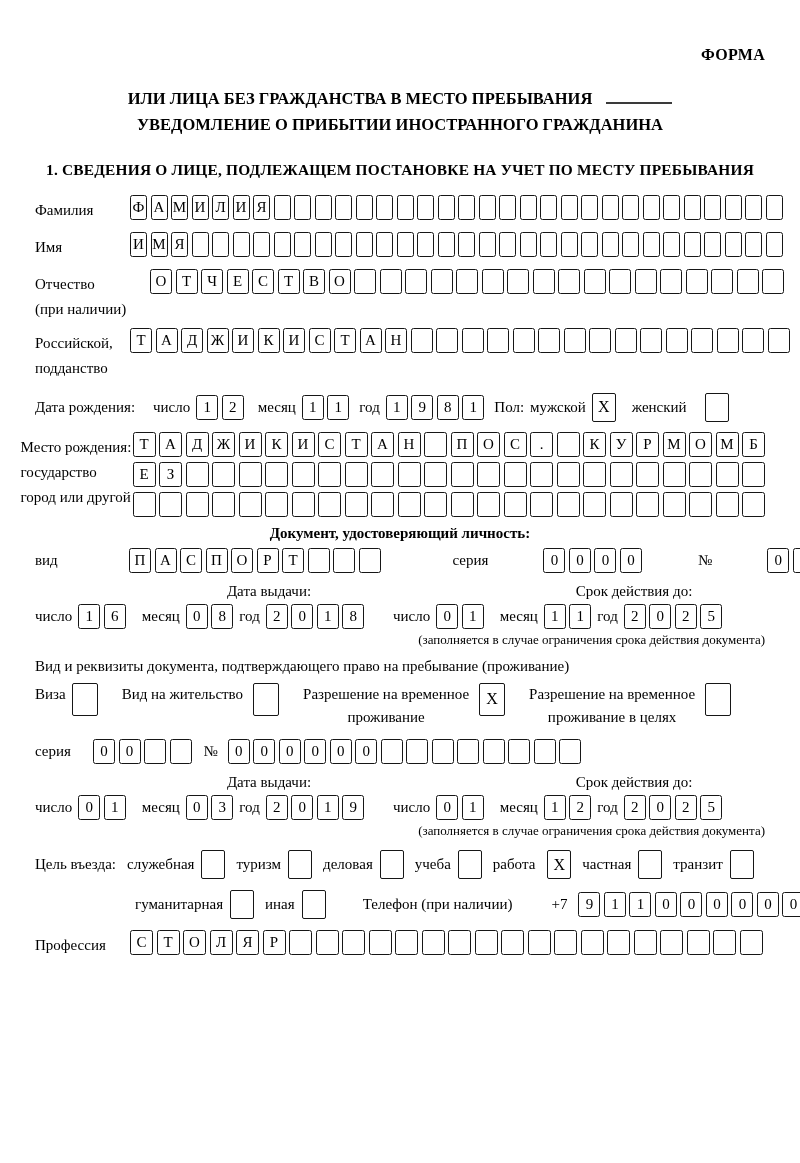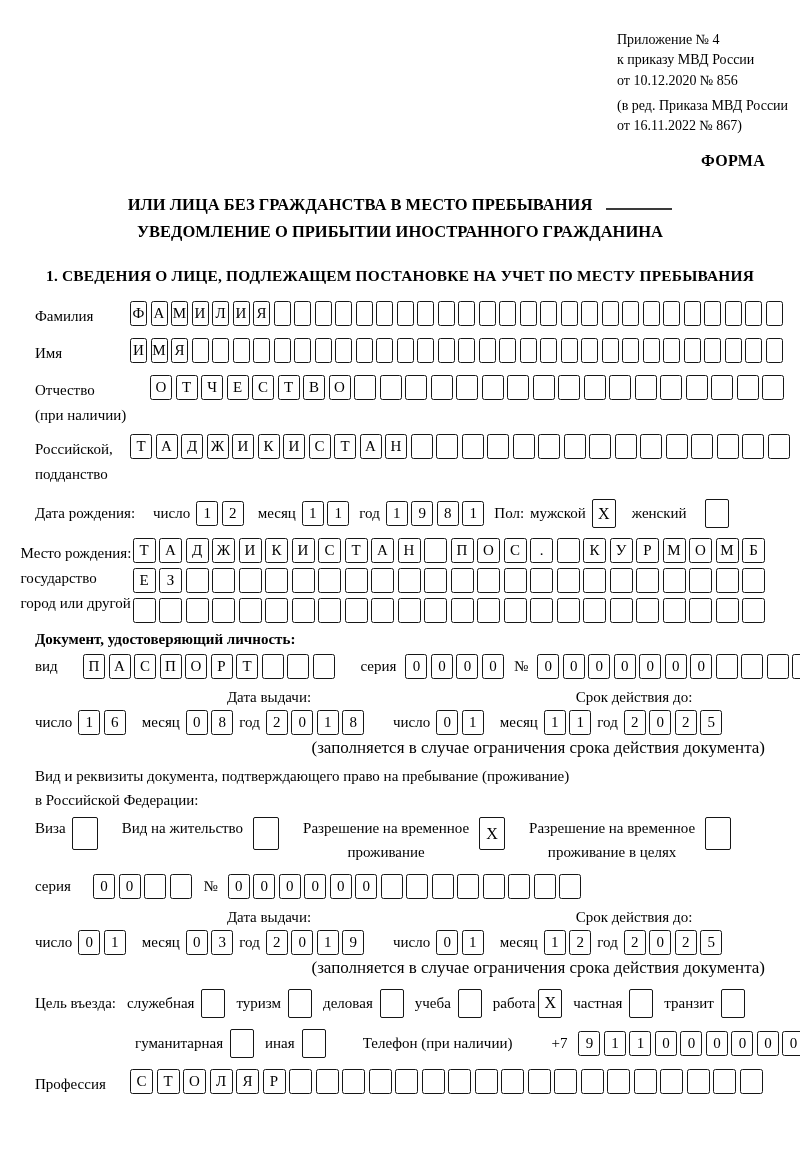--- a/index.html
+++ b/index.html
@@ -38,46 +38,39 @@
        font-size:16px;background:#fff;box-sizing:border-box;}
   .chk.tall{width:26px;height:33px;}
   .dg{display:flex;align-items:center;gap:6px;}
   .dg .lbl{white-space:nowrap;}
 
   
   .date-pair{display:flex;margin-top:10px;}
   .date-col-l{flex:none;width:358px;}
   .date-col-r{flex:1;}
   .date-header{text-align:center;padding-left:110px;margin-bottom:4px;white-space:nowrap;}
-  .date-note-row{text-align:right;font-size:17px;margin-top:3px;white-space:nowrap;}
+  .date-note-row{text-align:right;font-size:13px;margin-top:3px;white-space:nowrap;}
 
   
   .res-options{display:flex;align-items:flex-start;gap:24px;margin-top:8px;}
   .res-opt{display:flex;align-items:flex-start;gap:10px;}
   .res-opt .opt-lines{text-align:center;line-height:1.55;}
   .res-opt .opt-lines div{white-space:nowrap;}
 
   
   .purpose-row{display:flex;align-items:center;gap:11px;margin-top:11px;flex-wrap:nowrap;}
   .purpose-row .plabel{white-space:nowrap;}
   .po{display:inline-flex;align-items:center;gap:7px;white-space:nowrap;}
   .indent100{margin-left:100px;}
 </style>
 </head>
 <body>
 
 <div class="page">
 
-  <div class="appendix">
-    <div>Приложение № 4</div>
-    <div>к приказу МВД России</div>
-    <div>от 10.12.2020 № 856</div>
-    <div class="edition">(в ред. Приказа МВД России</div>
-    <div>от 16.11.2022 № 867)</div>
-  </div>
   <div class="form-label">ФОРМА</div>
 
   <div class="title">
     <div><span>ИЛИ ЛИЦА БЕЗ ГРАЖДАНСТВА В МЕСТО ПРЕБЫВАНИЯ</span><span class="blank-line"></span></div>
     <div>УВЕДОМЛЕНИЕ О ПРИБЫТИИ ИНОСТРАННОГО ГРАЖДАНИНА</div>
   </div>
 
   <div class="sec-heading">1. СВЕДЕНИЯ О ЛИЦЕ, ПОДЛЕЖАЩЕМ ПОСТАНОВКЕ НА УЧЕТ ПО МЕСТУ ПРЕБЫВАНИЯ</div>
 
   <div class="frow" style="margin-top:16px;">
@@ -334,23 +327,23 @@
           <span class="cell"></span>
           <span class="cell"></span>
           <span class="cell"></span>
           <span class="cell"></span>
           <span class="cell"></span>
           <span class="cell"></span>
         </div>
     </div>
   </div>
 
-  <div style="text-align:left;font-weight:bold;margin-top:8px;">Документ, удостоверяющий личность:</div>
-
-  <div class="frow" style="align-items:center;margin-top:6px;">
+  <div style="text-align:center;font-weight:bold;margin-top:8px;">Документ, удостоверяющий личность:</div>
+
+  <div class="frow" style="align-items:center;margin-top:6px;gap:46px;">
     <span style="width:48px;flex:none;">вид</span>
     <span class="cells cells-d">
         <span class="cell">П</span>
         <span class="cell">А</span>
         <span class="cell">С</span>
         <span class="cell">П</span>
         <span class="cell">О</span>
         <span class="cell">Р</span>
         <span class="cell">Т</span>
         <span class="cell"></span>
@@ -422,21 +415,20 @@
             <span class="cell">0</span>
             <span class="cell">2</span>
             <span class="cell">5</span>
           </span>
       </div>
     </div>
   </div>
   <div class="date-note-row">(заполняется в случае ограничения срока действия документа)</div>
 
   <div style="margin-top:10px;">Вид и реквизиты документа, подтверждающего право на пребывание (проживание)</div>
-  <div style="margin-top:7px;">в Российской Федерации:</div>
 
   <div class="res-options">
     <div class="res-opt" style="gap:6px;">
       <div class="opt-lines">
           <div>Виза</div>
         </div>
       <span class="chk tall"></span>
     </div>
     <div class="res-opt">
       <div class="opt-lines">
@@ -546,21 +538,21 @@
         <span class="chk"></span>
       </span>
     <span class="po">
         <span>деловая</span>
         <span class="chk"></span>
       </span>
     <span class="po">
         <span>учеба</span>
         <span class="chk"></span>
       </span>
-    <span class="po" style="gap:3px;">
+    <span class="po" style="gap:12px;">
         <span>работа</span>
         <span class="chk">X</span>
       </span>
     <span class="po">
         <span>частная</span>
         <span class="chk"></span>
       </span>
     <span class="po">
         <span>транзит</span>
         <span class="chk"></span>

